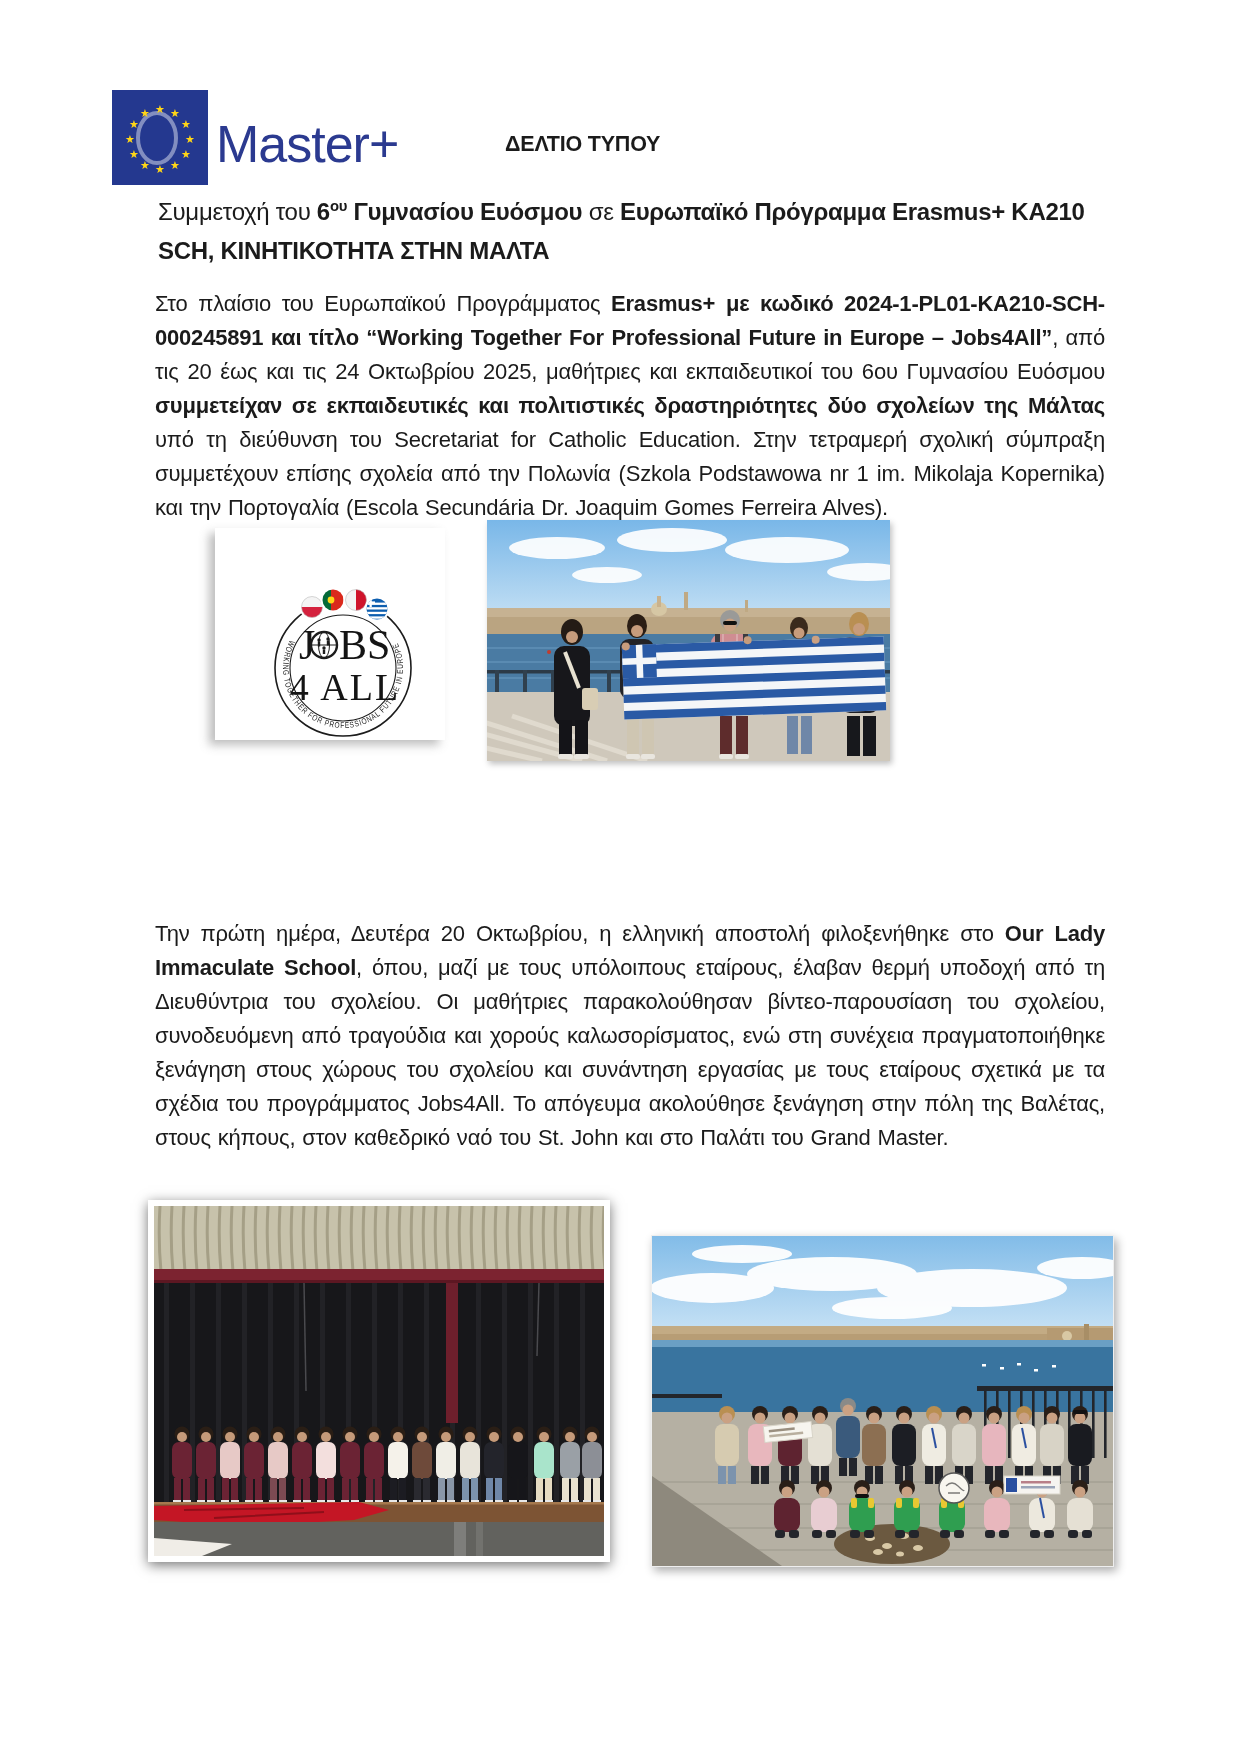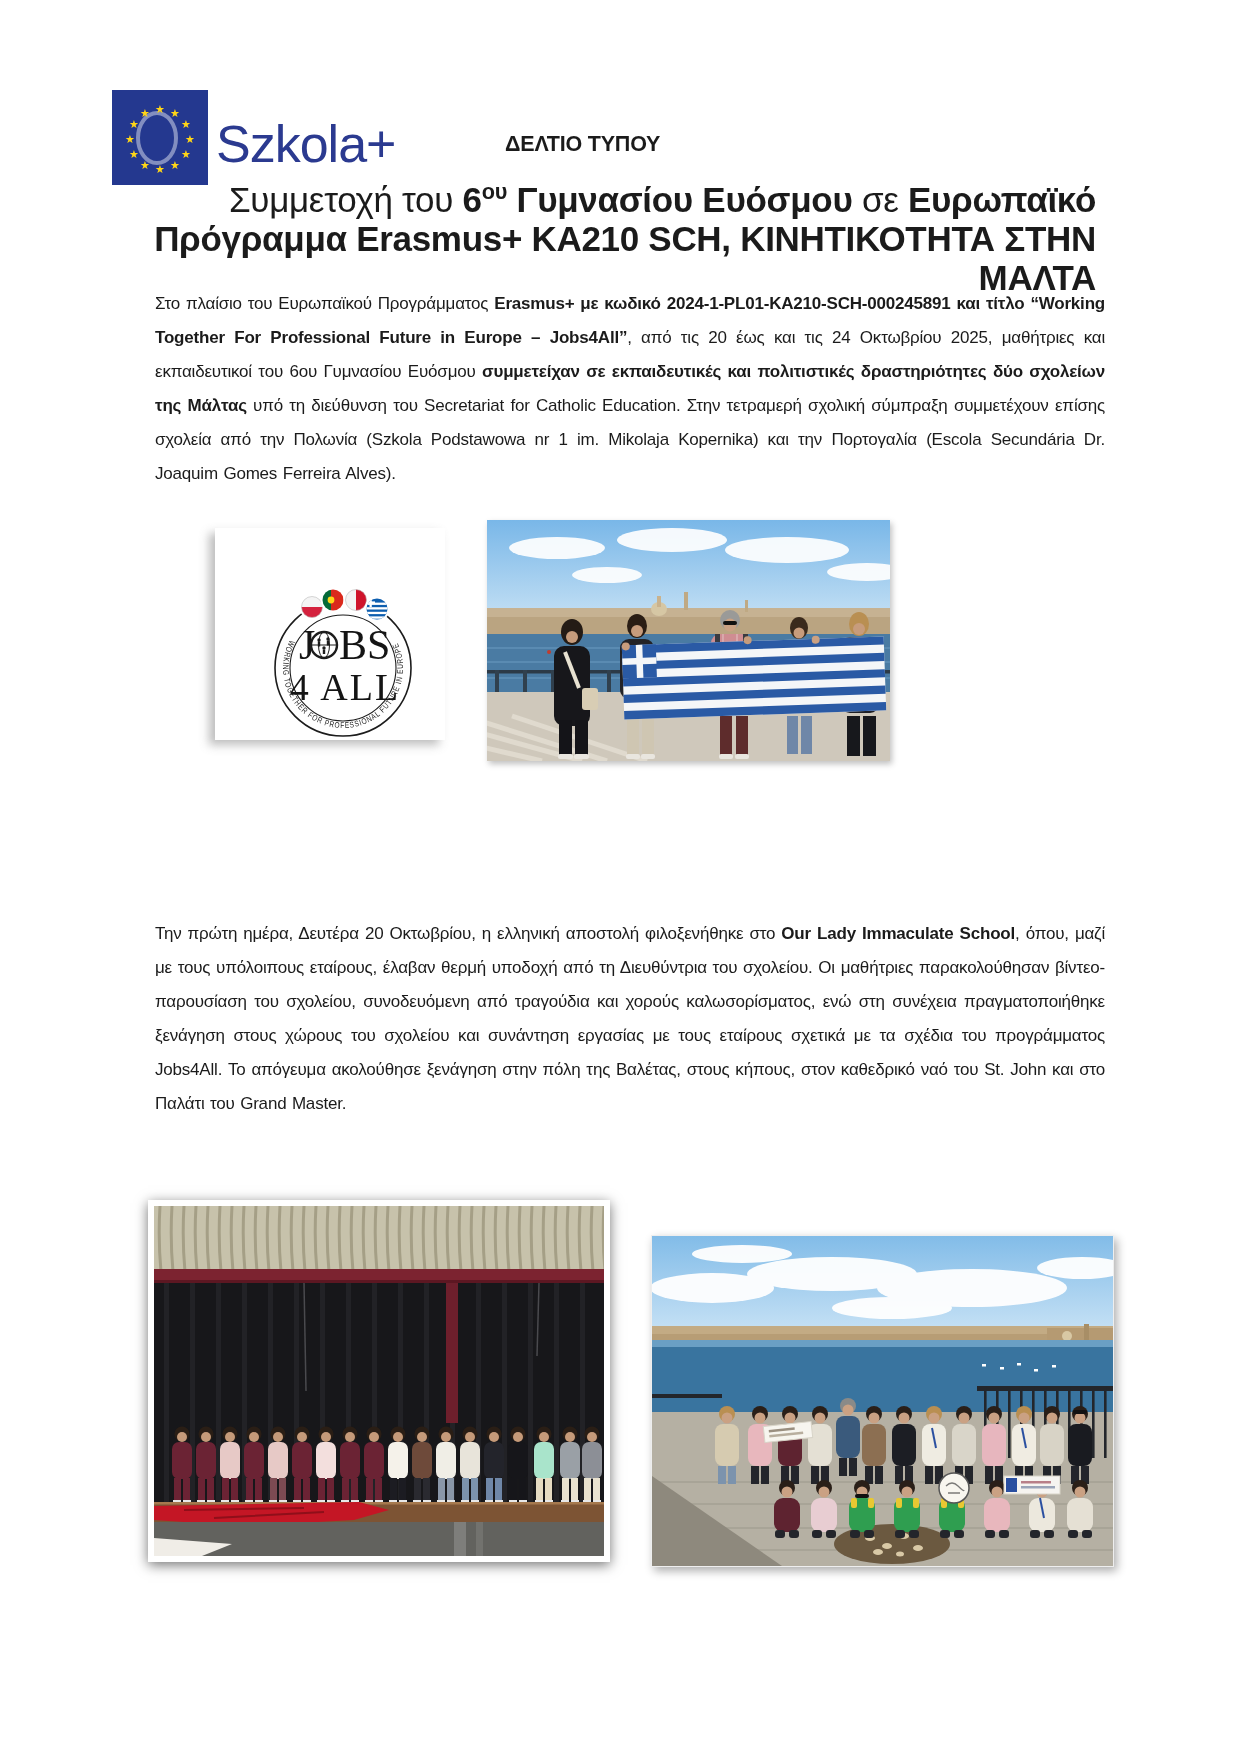--- a/index.html
+++ b/index.html
@@ -5,26 +5,26 @@
   html,body{margin:0;padding:0;background:#fff;}
   .page{position:relative;width:1241px;height:1755px;background:#fff;overflow:hidden;
         font-family:"Liberation Sans",sans-serif;color:#1b1b1b;}
   
   .eu-flag{position:absolute;left:112px;top:90px;width:96px;height:95px;display:block;}
   .erasmus-word{position:absolute;left:216px;top:118px;font-size:52px;line-height:1;
         color:#2b3a90;letter-spacing:-1px;}
   .press-release{position:absolute;left:505px;top:132px;font-size:21.5px;font-weight:700;
         letter-spacing:-.2px;}
   
-  .doc-title{position:absolute;left:146px;top:180px;width:950px;margin:0;text-align:right;
-        font-size:35px;line-height:39px;font-weight:400;letter-spacing:-.3px;}
+  .doc-title{position:absolute;left:146px;top:180px;width:950px;margin:12px;text-align:left;
+        font-size:24px;line-height:39px;font-weight:400;letter-spacing:-.3px;}
   .doc-title .b{font-weight:700;}
   .doc-title sup{font-size:.62em;vertical-align:super;line-height:0;}
   
-  .body-par{position:absolute;left:155px;width:950px;margin:0;font-size:17px;line-height:34px;
+  .body-par{position:absolute;left:155px;width:950px;margin:0;font-size:22px;line-height:34px;
         text-align:justify;letter-spacing:-.2px;word-spacing:1px;}
   .p1{top:287px;}
   .p2{top:917px;}
   .body-par .b{font-weight:700;}
   
   .fig{position:absolute;}
   .fig svg{display:block;width:100%;height:100%;}
   .fig-logo{left:215px;top:528px;width:230px;height:212px;background:#fff;
         box-shadow:-6px 5px 9px rgba(110,110,110,.45);}
   .fig-flagphoto{left:487px;top:520px;width:403px;height:241px;
@@ -50,21 +50,21 @@
         <text x="74" y="68">★</text>
         <text x="63" y="79">★</text>
       <text x="48" y="83">★</text>
         <text x="33" y="79">★</text>
         <text x="22" y="68">★</text>
       <text x="18" y="53">★</text>
         <text x="22" y="38">★</text>
         <text x="33" y="27">★</text>
     </g>
   </svg>
-  <span class="erasmus-word">Szkola+</span>
+  <span class="erasmus-word">Master+</span>
 
   <div class="press-release">ΔΕΛΤΙΟ ΤΥΠΟΥ</div>
 
   <h1 class="doc-title"><span>Συμμετοχή του </span><span class="b">6</span><sup><span class="b">ου</span></sup><span class="b"> Γυμνασίου Ευόσμου </span><span>σε </span><span class="b">Ευρωπαϊκό Πρόγραμμα Erasmus+ KA210 SCH, ΚΙΝΗΤΙΚΟΤΗΤΑ ΣΤΗΝ ΜΑΛΤΑ</span></h1>
 
   <p class="body-par p1"><span>Στο πλαίσιο του Ευρωπαϊκού Προγράμματος </span><span class="b">Erasmus+ με κωδικό 2024-1-PL01-KA210-SCH-000245891 και τίτλο “Working Together For Professional Future in Europe – Jobs4All”</span><span>, από τις 20 έως και τις 24 Οκτωβρίου 2025, μαθήτριες και εκπαιδευτικοί του 6ου Γυμνασίου Ευόσμου </span><span class="b">συμμετείχαν σε εκπαιδευτικές και πολιτιστικές δραστηριότητες δύο σχολείων της Μάλτας</span><span> υπό τη διεύθυνση του Secretariat for Catholic Education. Στην τετραμερή σχολική σύμπραξη συμμετέχουν επίσης σχολεία από την Πολωνία (Szkola Podstawowa nr 1 im. Mikolaja Kopernika) και την Πορτογαλία (Escola Secundária Dr. Joaquim Gomes Ferreira Alves).</span></p>
 
   <div class="fig fig-logo">
     <svg viewBox="0 0 230 212">
       <rect width="230" height="212" fill="#ffffff"></rect>

